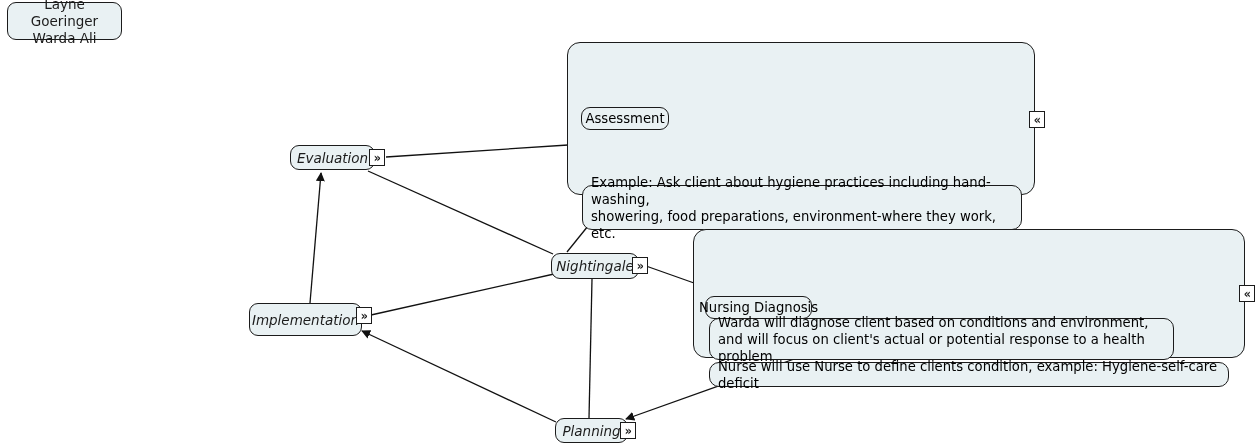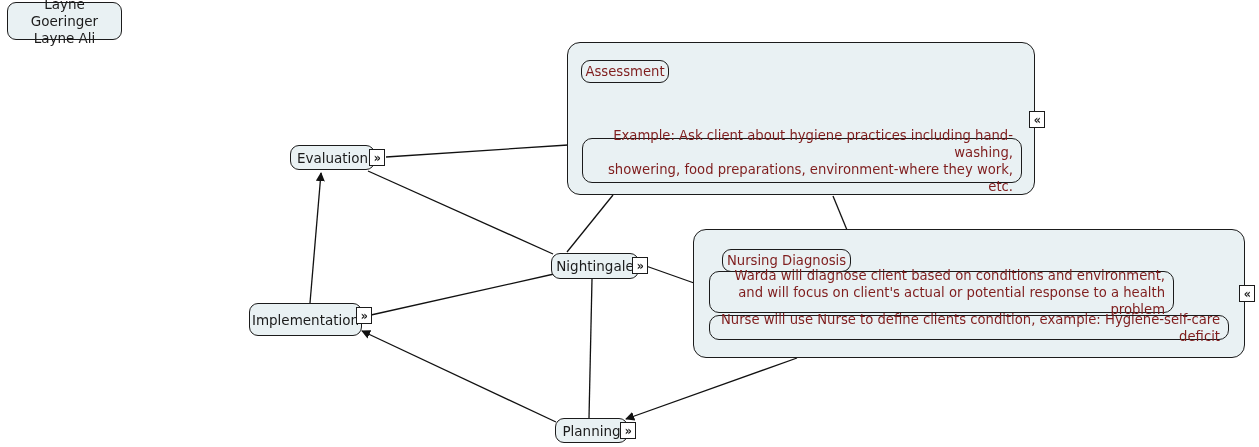--- a/index.html
+++ b/index.html
@@ -46,42 +46,44 @@
     line-height: 17px;
     padding: 3px 10px;
     flex-direction: column;
   }
   .pill {
     font-size: 13.5px;
     border-radius: 9px;
     padding: 0 10px;
     white-space: nowrap;
     z-index: 5;
+    font-style: italic;
   }
   .container {
     display: block;
     border-radius: 13px;
     background: #e9f1f3;
     z-index: 2;
   }
   .inner {
     position: absolute;
     box-sizing: border-box;
     background: #e9f1f3;
     border: 1.3px solid #1b1b1b;
     border-radius: 10px;
     display: flex;
     align-items: center;
     justify-content: center;
-    text-align: right;
+    text-align: left;
     font-size: 13.2px;
     line-height: 17px;
-    color: #7f1d1d;
+    color: #000000;
     z-index: 4;
     padding: 2px 8px;
+    margin-top: 47px;
   }
   .inner.header-tag {
     border-radius: 9px;
     font-size: 13.2px;
     padding: 0 9px;
     white-space: nowrap;
   }
   .inner.body-text {
     white-space: pre-line;
   }
@@ -139,34 +141,34 @@
       <line x1="310" y1="303" x2="321" y2="173" marker-end="url(#arrow)"></line>
 
       <line x1="556" y1="422" x2="362" y2="331" marker-end="url(#arrow)"></line>
 
       <line x1="797" y1="358" x2="626" y2="419" marker-end="url(#arrow)"></line>
     </g>
   </svg>
 
   <div class="node title-box" style="left:7px; top:2px; width:115px; height:38px;">
     <div>Layne Goeringer</div>
-    <div>Layne Ali</div>
+    <div>Warda Ali</div>
   </div>
 
   <div class="node container" style="left:567px; top:42px; width:468px; height:153px;">
     <div class="inner header-tag" style="left:13px; top:17px; width:88px; height:23px;">Assessment</div>
     <div class="inner body-text" style="left:14px; top:95px; width:440px; height:45px;">Example: Ask client about hygiene practices including hand-washing,
 showering, food preparations, environment-where they work, etc.</div>
   </div>
   <div class="badge" style="left:1029px; top:111px;">
     <span>«</span>
   </div>
 
   <div class="node container" style="left:693px; top:229px; width:552px; height:129px;">
-    <div class="inner header-tag" style="left:28px; top:19px; width:129px; height:23px;">Nursing Diagnosis</div>
+    <div class="inner header-tag" style="left:11px; top:19px; width:107px; height:23px;">Nursing Diagnosis</div>
     <div class="inner body-text" style="left:15px; top:41px; width:465px; height:42px;">    Warda will diagnose client based on conditions and environment,
 and will focus on client's actual or potential response to a health problem</div>
     <div class="inner body-text" style="left:15px; top:85px; width:520px; height:25px;">Nurse will use Nurse to define clients condition, example: Hygiene-self-care deficit</div>
   </div>
   <div class="badge" style="left:1239px; top:285px;">
     <span>«</span>
   </div>
 
   <div class="node pill" style="left:290px; top:145px; width:85px; height:25px;">
     <span>Evaluation</span>

